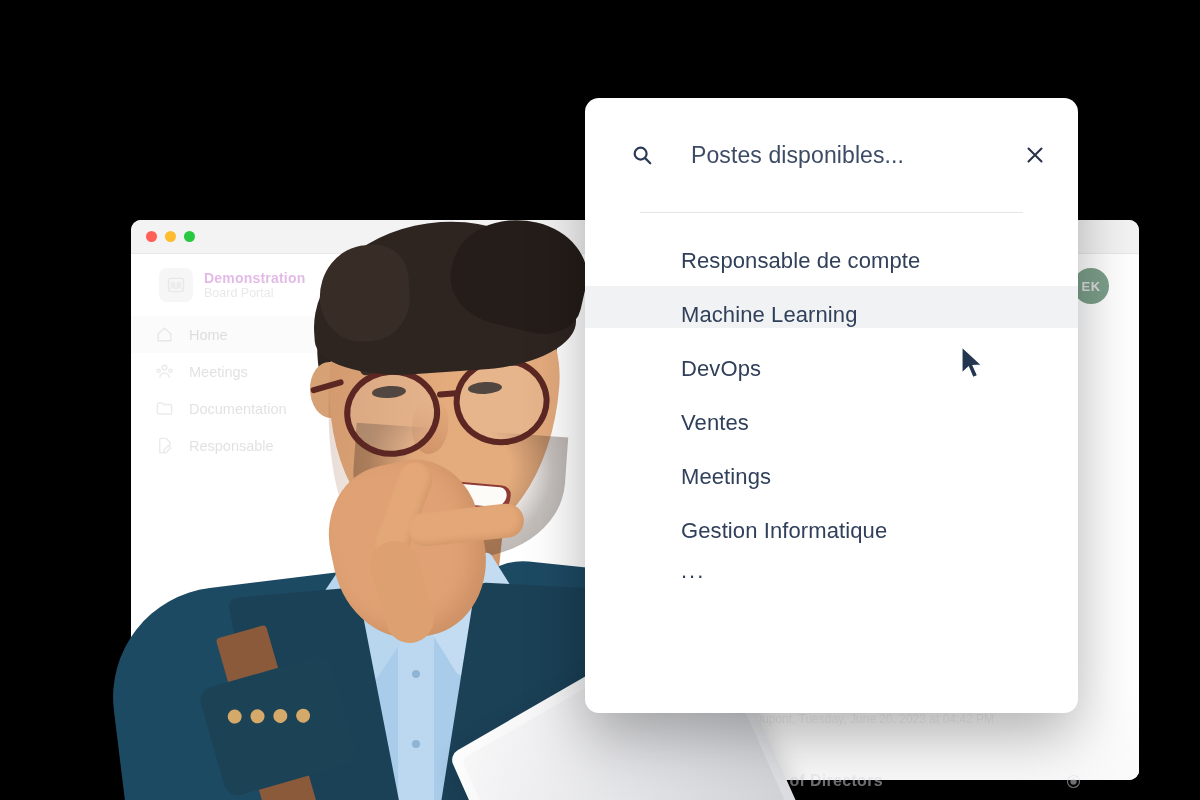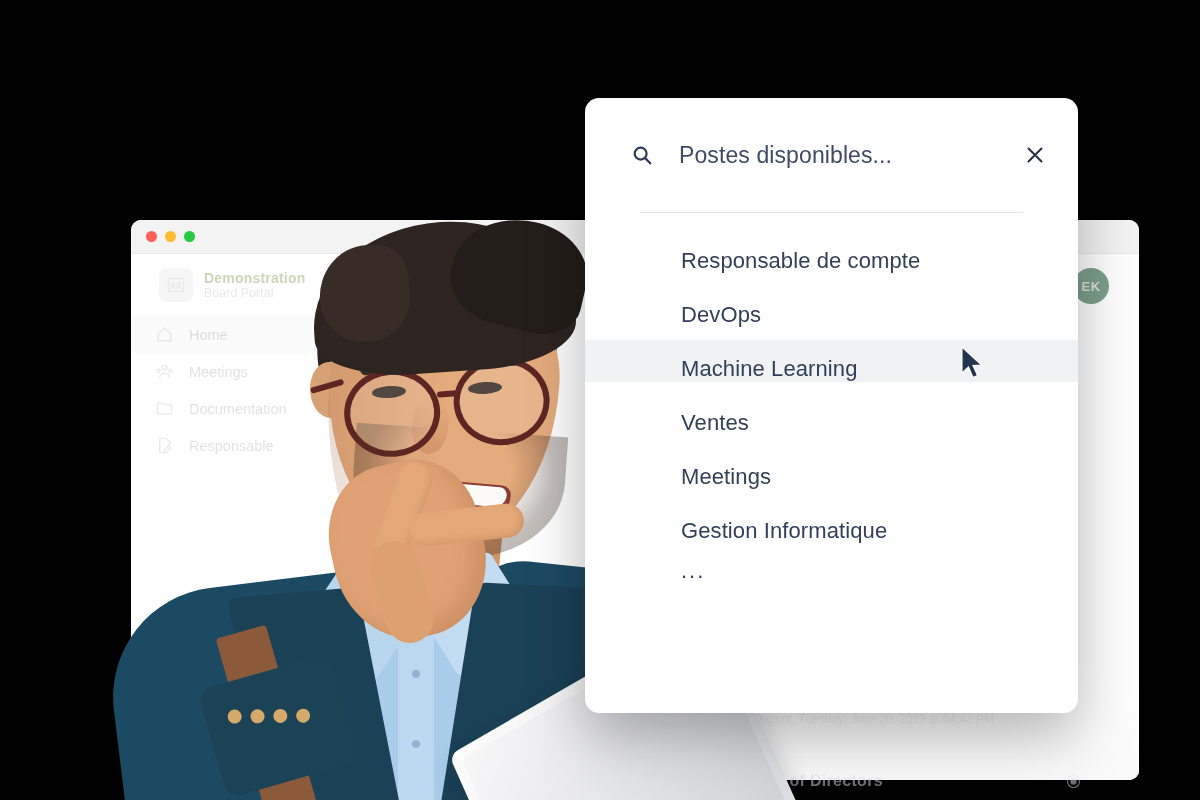--- a/index.html
+++ b/index.html
@@ -32,21 +32,21 @@
   .app-header{
     position:absolute; left:0; top:0; width:100%; height:62px;
     display:flex; align-items:center; padding:0 28px;
   }
   .brand{ display:flex; align-items:center; gap:11px; opacity:.30; }
   .brand-logo{
     width:34px; height:34px; border-radius:8px; background:#e2e2e4;
     display:flex; align-items:center; justify-content:center;
   }
   .brand-text{ line-height:1.15; }
-  .brand-title{ font-size:14px; font-weight:700; color:#4d7c0f; letter-spacing:.2px; }
+  .brand-title{ font-size:14px; font-weight:700; color:#a21caf; letter-spacing:.2px; }
   .brand-sub{ font-size:12.5px; color:#b4b4b8; }
 
   .header-search{
     display:flex; align-items:center; gap:9px;
     margin-left:130px; opacity:.22;
   }
   .header-search-text{ font-size:14px; color:#a8a8ad; }
 
   .avatar{
     position:absolute; right:30px; top:14px;
@@ -252,21 +252,21 @@
     background:#ffffff; border-radius:14px;
     box-shadow:0 22px 60px rgba(0,0,0,.30);
     overflow:hidden; z-index:40;
   }
   .modal-head{
     position:absolute; left:0; top:0; width:100%; height:114px;
     display:flex; align-items:center; padding:0 30px 0 46px;
   }
   .modal-search-icon{ width:22px; height:22px; color:#2b3a55; flex:none; }
   .modal-input{
-    flex:1; margin-left:26px; border:0; outline:0; background:transparent;
+    flex:1; margin-left:38px; border:0; outline:0; background:transparent;
     font-family:"Liberation Sans", sans-serif;
     font-size:23px; color:#3d4b64; letter-spacing:.1px;
   }
   .modal-input::placeholder{ color:#3d4b64; opacity:1; }
   .modal-close{
     width:26px; height:26px; flex:none; color:#28334a; cursor:pointer;
     background:none; border:0; padding:0;
   }
   .modal-divider{
     position:absolute; left:55px; top:114px; width:383px; height:1px; background:#e4e6ea;
@@ -494,25 +494,25 @@
         </svg>
       </button>
     </div>
 
     <div class="modal-divider"></div>
 
     <div class="modal-list">
       <div class="opt">
         <span class="opt-label">Responsable de compte</span>
       </div>
+      <div class="opt selected">
+        <span class="opt-label">Machine Learning</span>
+      </div>
       <div class="opt">
         <span class="opt-label">DevOps</span>
-      </div>
-      <div class="opt selected">
-        <span class="opt-label">Machine Learning</span>
       </div>
       <div class="opt">
         <span class="opt-label">Ventes</span>
       </div>
       <div class="opt">
         <span class="opt-label">Meetings</span>
       </div>
       <div class="opt">
         <span class="opt-label">Gestion Informatique</span>
       </div>

